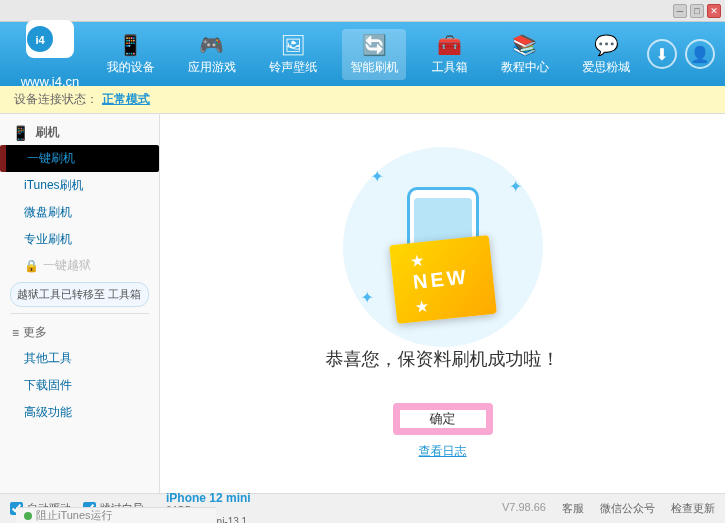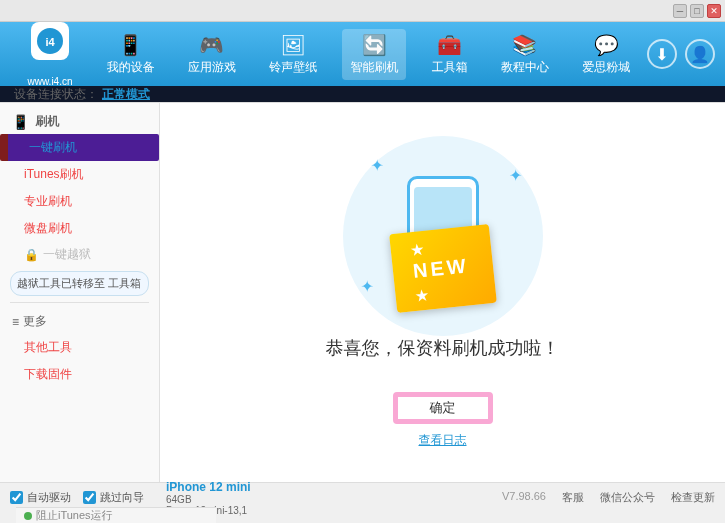--- a/index.html
+++ b/index.html
@@ -45,35 +45,34 @@
     }
     .nav-logo {
       width: 80px;
       display: flex;
       flex-direction: column;
       align-items: center;
       color: white;
       font-size: 10px;
     }
     .nav-logo-icon {
-      width: 38px;
+      width: 48px;
       height: 38px;
       background: white;
       border-radius: 8px;
       display: flex;
       align-items: center;
-      justify-content: center;
       margin-bottom: 16px;
     }
     .nav-logo-icon svg {
       width: 28px; height: 28px;
     }
     .nav-logo-text {
       color: white;
-      font-size: 10px;
+      font-size: 13px;
       text-align: right;
     }
 
     .nav-items {
       display: flex;
       flex: 1;
       justify-content: space-around;
       align-items: center;
     }
     .nav-item {
@@ -105,22 +104,22 @@
       display: flex;
       align-items: center;
       justify-content: center;
       color: white;
       cursor: pointer;
       font-size: 16px;
     }
 
     
     .status-bar {
-      height: 17px;
-      background: #0f172a;
+      height: 28px;
+      background: #fef9c3;
       border-bottom: 1px solid #ddd;
       display: flex;
       align-items: center;
       padding: 0 14px;
       font-size: 12px;
       color: #333;
     }
     .status-label { color: #666; margin-right: 4px; }
     .status-value { color: #2196d4; font-weight: bold; text-decoration: underline; }
 
@@ -145,29 +144,29 @@
       color: #666;
       font-size: 12px;
       font-weight: bold;
     }
     .sidebar-section-title .icon {
       margin-right: 6px;
       font-size: 14px;
     }
     .sidebar-item {
       padding: 5px 12px 5px 24px;
-      color: #ef4444;
+      color: #0369a1;
       cursor: pointer;
       font-size: 12px;
       border-radius: 2px;
     }
     .sidebar-item.active {
-      background: #4c1d95;
+      background: #000000;
       color: #2196d4;
-      border-left: 8px solid #7f1d1d;
+      border-left: 6px solid #7f1d1d;
       padding-left: 21px;
     }
     .sidebar-divider {
       height: 1px;
       background: #e0e0e0;
       margin: 6px 10px;
     }
     .sidebar-disabled {
       padding: 4px 12px 4px 24px;
       color: #bbb;
@@ -283,21 +282,21 @@
     .success-text {
       font-size: 18px;
       color: #333;
       margin-bottom: 32px;
     }
 
     .confirm-btn {
       width: 100px;
       height: 32px;
       background: white;
-      border: 5px solid #f9a8d4;
+      border: 7px solid #f9a8d4;
       border-radius: 4px;
       cursor: pointer;
       font-size: 13px;
       color: #333;
       margin-bottom: 8px;
     }
 
     .go-back-link {
       color: #2196d4;
       font-size: 12px;
@@ -443,24 +442,24 @@
       <span>刷机</span>
     </div>
 
     <div class="sidebar-item active">
       <span>一键刷机</span>
     </div>
     <div class="sidebar-item">
       <span>iTunes刷机</span>
     </div>
     <div class="sidebar-item">
+      <span>微盘刷机</span>
+    </div>
+    <div class="sidebar-item">
       <span>专业刷机</span>
-    </div>
-    <div class="sidebar-item">
-      <span>微盘刷机</span>
     </div>
 
     <div class="sidebar-disabled">
       <span>🔒</span>
       <span>一键越狱</span>
     </div>
 
     <div class="sidebar-note">
       <span>越狱工具已转移至
 工具箱</span>
@@ -471,20 +470,23 @@
     <div class="sidebar-more">
       <span class="icon">≡</span>
       <span>更多</span>
     </div>
 
     <div class="sidebar-item">
       <span>其他工具</span>
     </div>
     <div class="sidebar-item">
       <span>下载固件</span>
+    </div>
+    <div class="sidebar-item">
+      <span>高级功能</span>
     </div>
   </div>
 
   <div class="content">
 
     <div class="phone-wrap">
       <div class="phone-circle">
         <span class="sparkle tl">✦</span>
         <span class="sparkle tr">✦</span>
         <span class="sparkle bl">✦</span>

